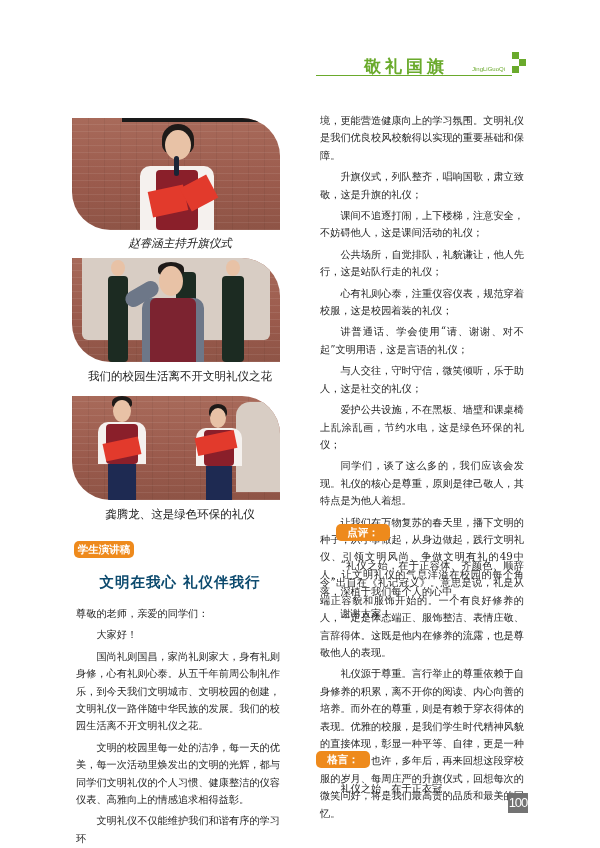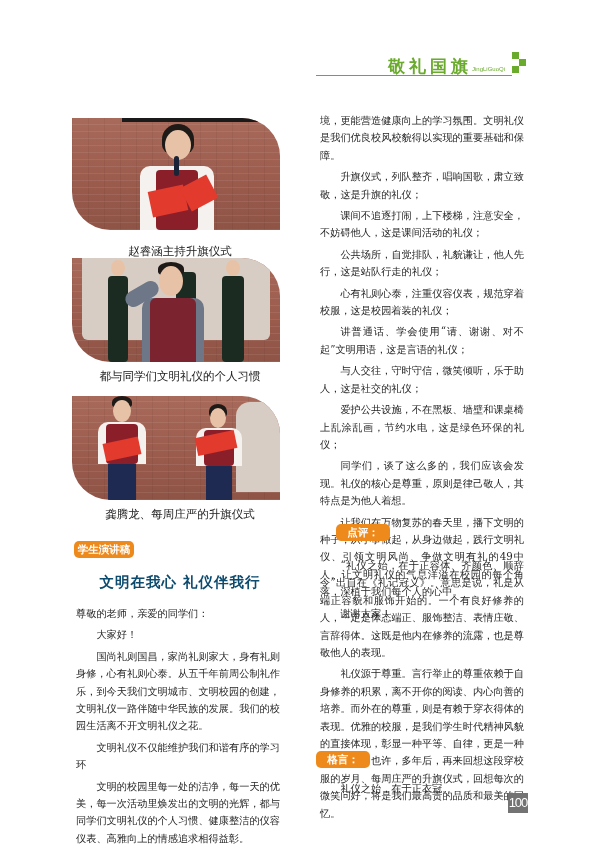--- a/index.html
+++ b/index.html
@@ -7,21 +7,21 @@
     width: 600px; height: 848px; position: relative; overflow: hidden;
     font-family: "DejaVu Serif", "Liberation Serif", serif;
     color: #2a2a2a;
   }
   
   .hdr-line {
     position: absolute; left: 316px; top: 75px; width: 196px; height: 1px;
     background: #6aaa2c;
   }
   .hdr-title {
-    position: absolute; left: 388px; top: 55px;
+    position: absolute; left: 364px; top: 55px;
     font-family: Liberation Mono, monospace; font-weight: bold;
     font-size: 17px; letter-spacing: 4px; color: #6aaa2c;
   }
   .hdr-pinyin {
     position: absolute; left: 472px; top: 66px;
     font-family: "Liberation Sans", sans-serif; font-size: 6px; color: #6aaa2c;
   }
   .sq { position: absolute; width: 7px; height: 7px; background: #6aaa2c; }
 
   
@@ -87,21 +87,21 @@
   <div class="person" style="left:56px;top:0;width:100px;height:112px;">
     <div class="hair" style="left:34px;top:6px;width:32px;height:30px;"></div>
     <div class="head" style="left:37px;top:12px;width:26px;height:30px;"></div>
     <div class="torso" style="left:12px;top:48px;width:74px;height:64px;background:#f5f1ee;"></div>
     <div class="torso" style="left:28px;top:52px;width:42px;height:60px;background:#8a1f2a;border-radius:4px;"></div>
     <div style="position:absolute;left:46px;top:38px;width:5px;height:20px;background:#1a2436;border-radius:3px;"></div>
     <div class="redbook" style="left:22px;top:70px;width:36px;height:26px;"></div>
     <div class="redbook" style="left:56px;top:62px;width:30px;height:26px;transform:rotate(-28deg);"></div>
   </div>
 </div>
-<div class="caption" style="top:244px;">赵睿涵主持升旗仪式</div>
+<div class="caption" style="top:236px;font-style:italic;">赵睿涵主持升旗仪式</div>
 
 <div class="photo" style="top:258px;height:104px;">
   <div class="brick"></div>
   <div style="position:absolute;left:10px;top:0;width:188px;height:82px;background:#d8cdc4;border-radius:0 0 6px 6px;"></div>
   <div class="person" style="left:36px;top:0;width:20px;height:104px;">
     <div class="head" style="left:3px;top:2px;width:14px;height:16px;"></div>
     <div class="torso" style="left:0;top:18px;width:20px;height:86px;background:#1c2b22;border-radius:4px;"></div>
   </div>
   <div class="person" style="left:104px;top:0;width:20px;height:104px;">
     <div class="torso" style="left:0;top:14px;width:20px;height:90px;background:#1c2b22;border-radius:4px;"></div>
@@ -111,21 +111,21 @@
     <div class="torso" style="left:0;top:18px;width:22px;height:86px;background:#1c2b22;border-radius:4px;"></div>
   </div>
   <div class="person" style="left:52px;top:0;width:90px;height:104px;">
     <div class="hair" style="left:34px;top:4px;width:26px;height:14px;"></div>
     <div class="head" style="left:35px;top:8px;width:24px;height:30px;"></div>
     <div style="position:absolute;left:0;top:28px;width:36px;height:16px;background:#6d7788;border-radius:8px;transform:rotate(-30deg);"></div>
     <div class="torso" style="left:18px;top:40px;width:62px;height:64px;background:#6d7788;"></div>
     <div class="torso" style="left:26px;top:40px;width:46px;height:64px;background:#7c2330;border-radius:6px 6px 0 0;"></div>
   </div>
 </div>
-<div class="caption" style="top:369px;">都与同学们文明礼仪的个人习惯</div>
+<div class="caption" style="top:369px;">我们的校园生活离不开文明礼仪之花</div>
 
 <div class="photo" style="top:396px;height:104px;">
   <div class="brick"></div>
   <div style="position:absolute;left:164px;top:6px;width:44px;height:90px;background:#d8cdc4;border-radius:14px 14px 0 0;"></div>
   <div class="person" style="left:26px;top:0;width:50px;height:104px;">
     <div class="hair" style="left:14px;top:0;width:20px;height:12px;"></div>
     <div class="head" style="left:15px;top:4px;width:18px;height:22px;"></div>
     <div class="torso" style="left:0;top:26px;width:48px;height:42px;background:#f5f1ee;"></div>
     <div class="torso" style="left:8px;top:28px;width:32px;height:40px;background:#8a1f2a;border-radius:4px;"></div>
     <div class="redbook" style="left:6px;top:44px;width:36px;height:18px;"></div>
@@ -133,31 +133,31 @@
   </div>
   <div class="person" style="left:122px;top:0;width:50px;height:104px;">
     <div class="hair" style="left:15px;top:8px;width:18px;height:14px;"></div>
     <div class="head" style="left:16px;top:12px;width:16px;height:20px;"></div>
     <div class="torso" style="left:2px;top:32px;width:46px;height:38px;background:#f5f1ee;"></div>
     <div class="torso" style="left:10px;top:34px;width:30px;height:36px;background:#8a1f2a;border-radius:4px;"></div>
     <div class="redbook" style="left:2px;top:38px;width:40px;height:18px;"></div>
     <div style="position:absolute;left:12px;top:70px;width:26px;height:34px;background:#1e2a52;"></div>
   </div>
 </div>
-<div class="caption" style="top:507px;">龚腾龙、每周庄严的升旗仪式</div>
+<div class="caption" style="top:507px;">龚腾龙、这是绿色环保的礼仪</div>
 
 <div class="tag" style="left:74px;top:541px;width:60px;">学生演讲稿</div>
 <div class="speech-title">文明在我心 礼仪伴我行</div>
 
 <div class="textcol" style="left:72px;top:601px;width:212px;">
   <p class="noindent">尊敬的老师，亲爱的同学们：</p>
   <p>大家好！</p>
   <p>国尚礼则国昌，家尚礼则家大，身有礼则身修，心有礼则心泰。从五千年前周公制礼作乐，到今天我们文明城市、文明校园的创建，文明礼仪一路伴随中华民族的发展。我们的校园生活离不开文明礼仪之花。</p>
+  <p>文明的校园里每一处的洁净，每一天的优美，每一次活动里焕发出的文明的光辉，都与同学们文明礼仪的个人习惯、健康整洁的仪容仪表、高雅向上的情感追求相得益彰。</p>
   <p>文明礼仪不仅能维护我们和谐有序的学习环</p>
-  <p>文明的校园里每一处的洁净，每一天的优美，每一次活动里焕发出的文明的光辉，都与同学们文明礼仪的个人习惯、健康整洁的仪容仪表、高雅向上的情感追求相得益彰。</p>
 </div>
 
 <div class="textcol" style="left:316px;top:108px;width:212px;">
   <p class="noindent">境，更能营造健康向上的学习氛围。文明礼仪是我们优良校风校貌得以实现的重要基础和保障。</p>
   <p>升旗仪式，列队整齐，唱响国歌，肃立致敬，这是升旗的礼仪；</p>
   <p>课间不追逐打闹，上下楼梯，注意安全，不妨碍他人，这是课间活动的礼仪；</p>
   <p>公共场所，自觉排队，礼貌谦让，他人先行，这是站队行走的礼仪；</p>
   <p>心有礼则心泰，注重仪容仪表，规范穿着校服，这是校园着装的礼仪；</p>
   <p>讲普通话、学会使用“请、谢谢、对不起”文明用语，这是言语的礼仪；</p>
   <p>与人交往，守时守信，微笑倾听，乐于助人，这是社交的礼仪；</p>

